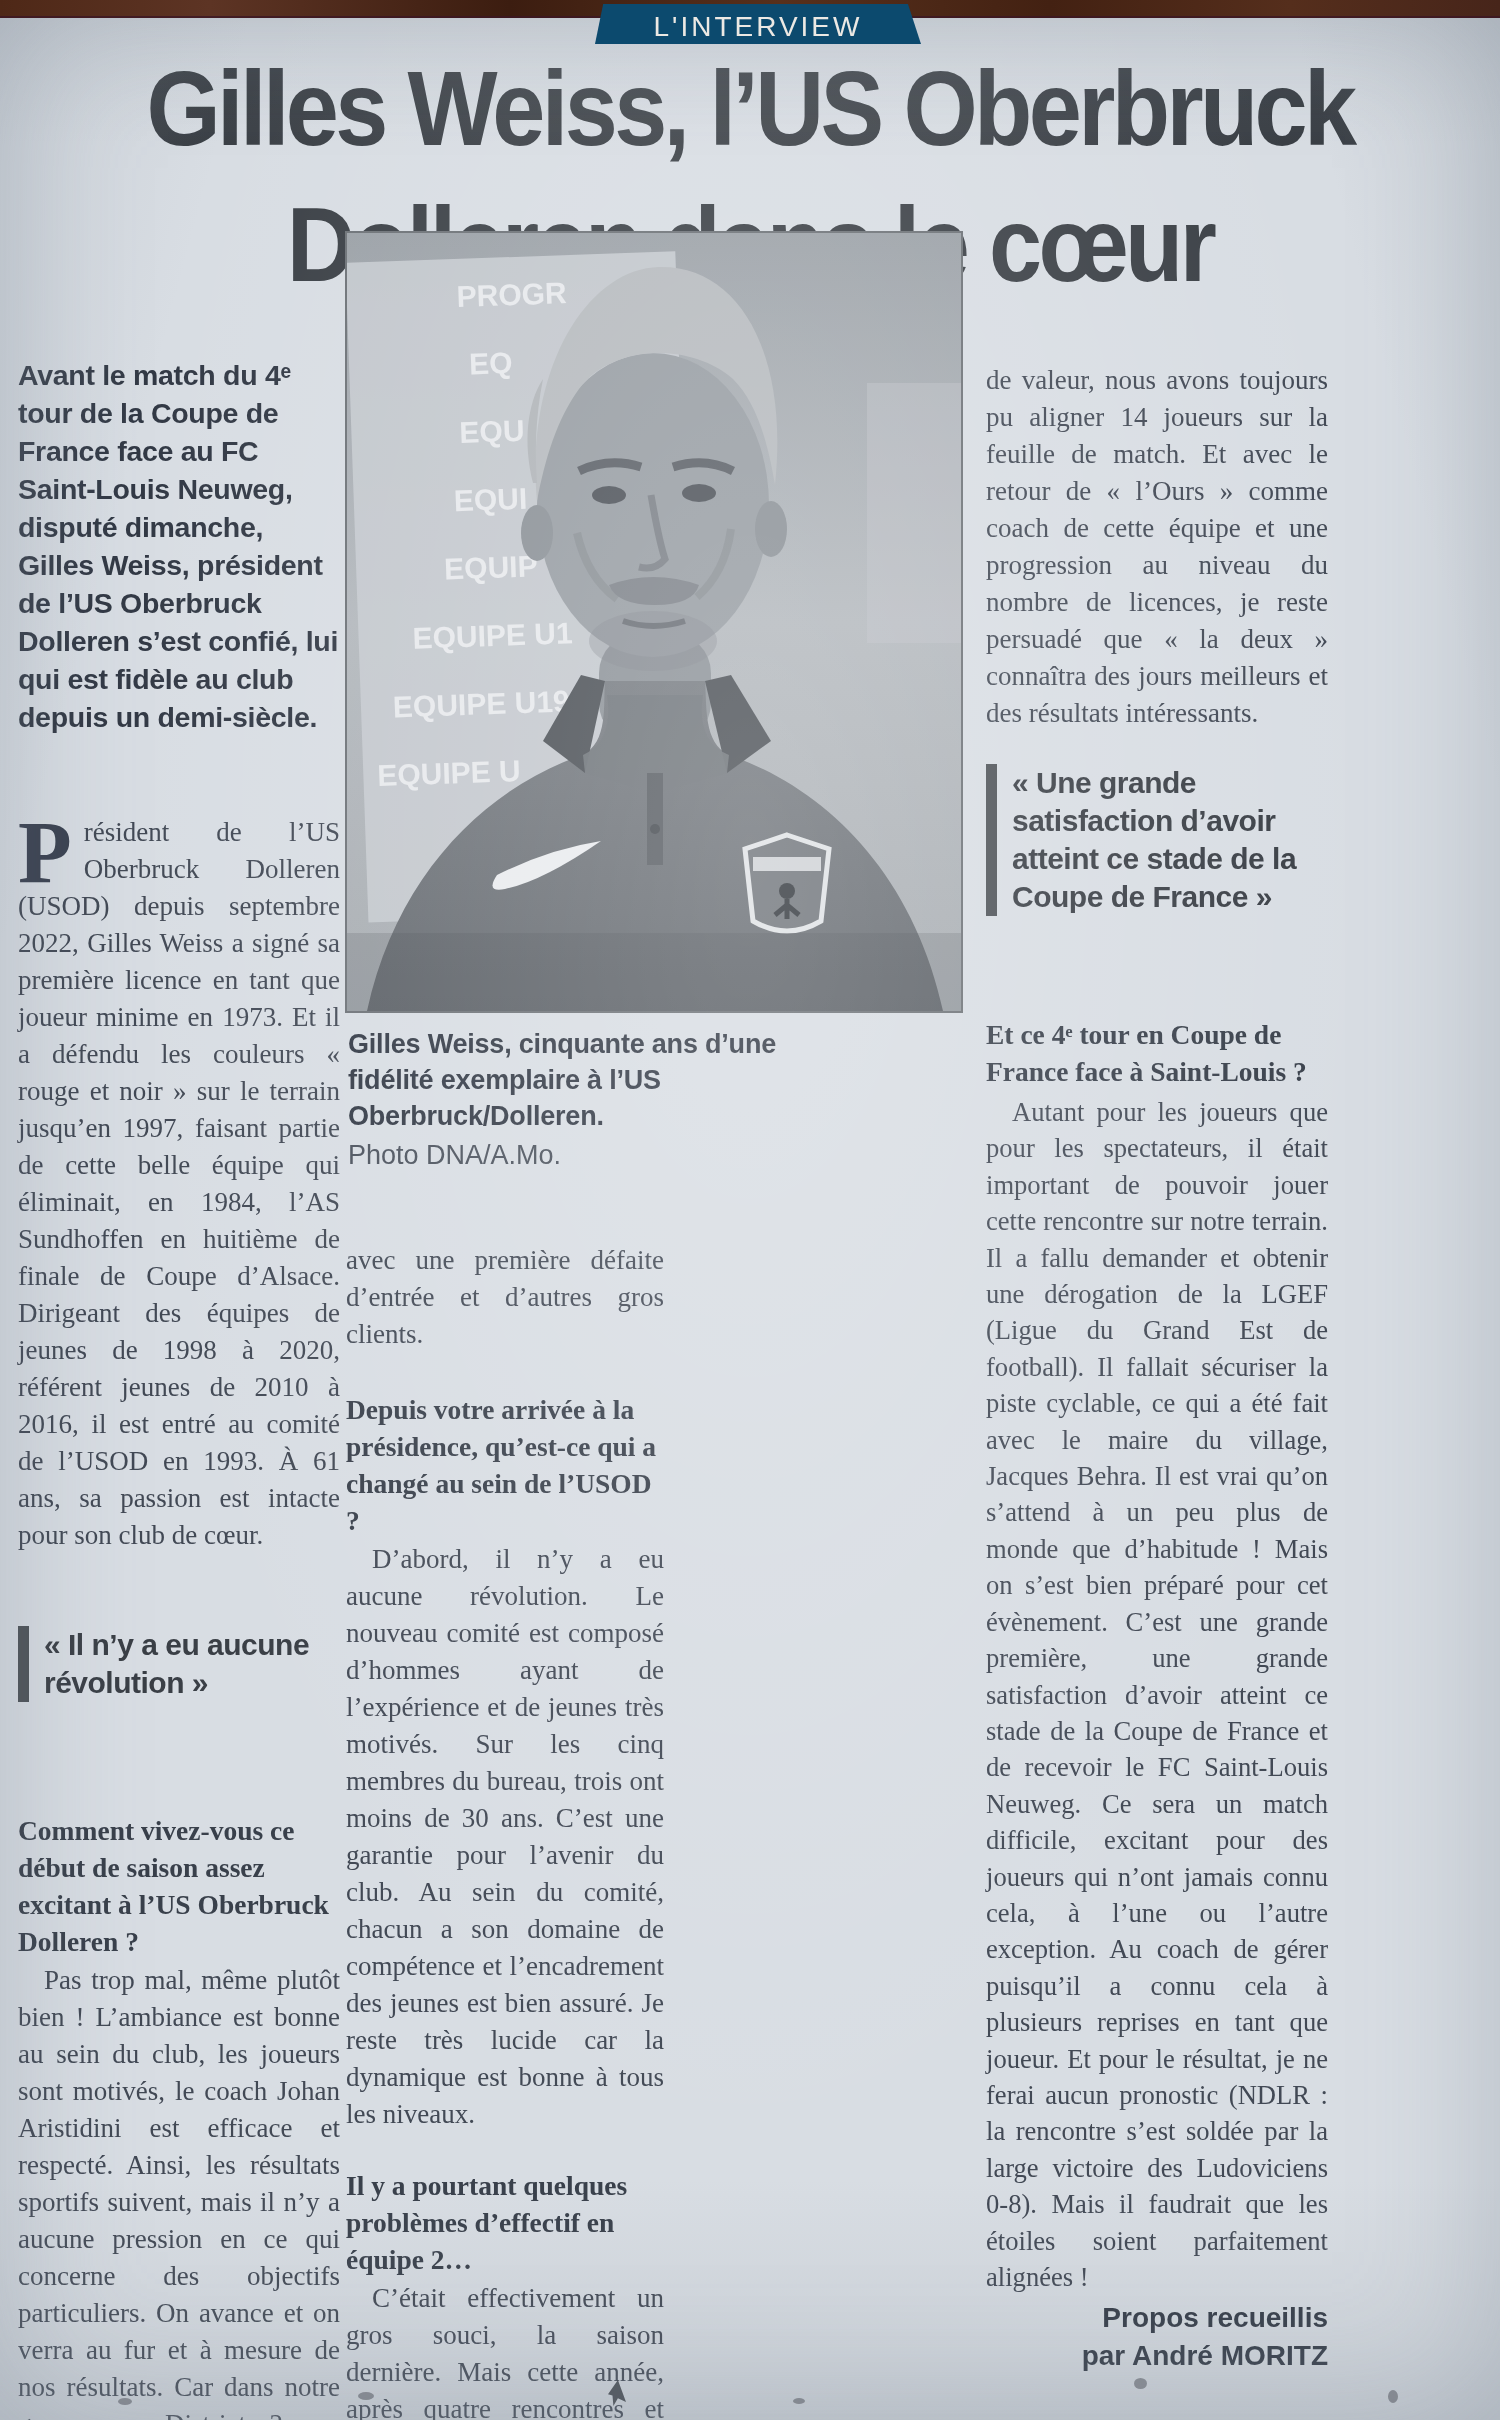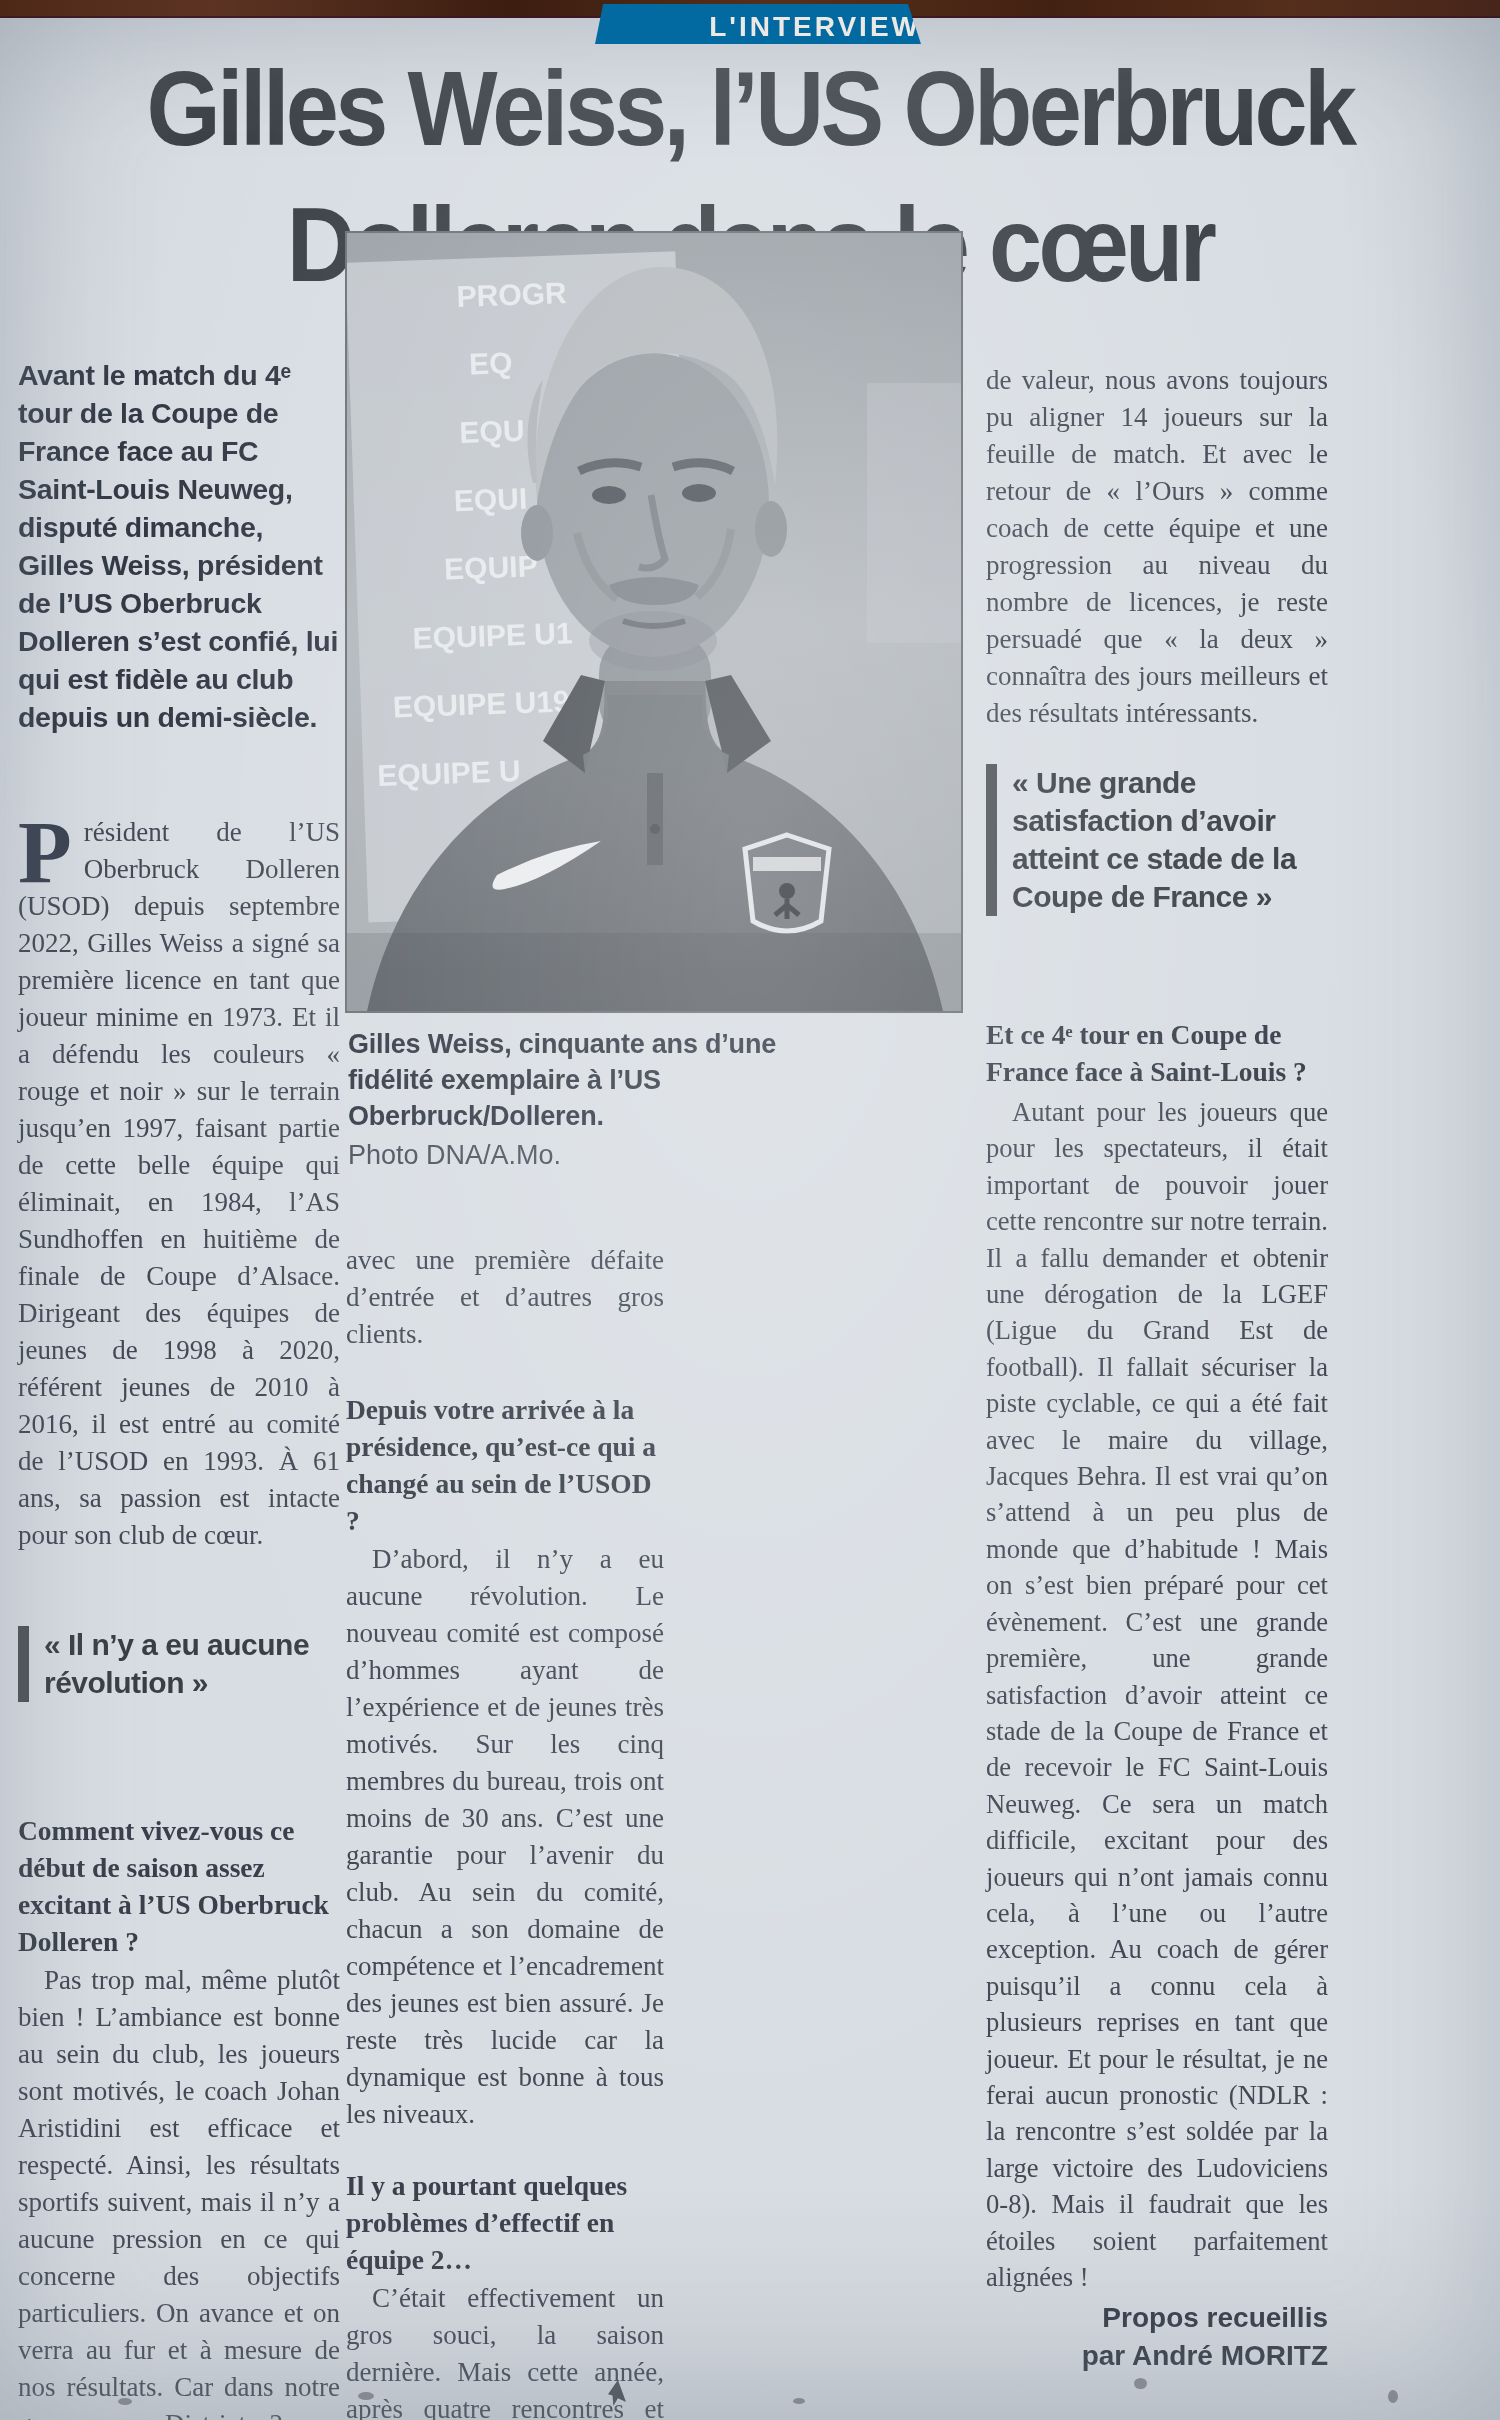--- a/index.html
+++ b/index.html
@@ -18,25 +18,25 @@
       linear-gradient(180deg, rgba(130,140,150,0.12) 0%, rgba(255,255,255,0) 6%, rgba(255,255,255,0) 90%, rgba(140,150,160,0.20) 100%);
     box-shadow: inset 0 0 140px rgba(110,120,135,0.35);
   }
   .wood-strip{
     position:absolute;left:0;top:0;width:1500px;height:16px;z-index:6;
     background:linear-gradient(90deg,#4e2817 0%,#5d3424 14%,#3c1d10 34%,#57301c 52%,#432112 70%,#552e1c 86%,#47251a 100%);
     border-bottom:2px solid rgba(60,22,36,0.8);
   }
   .kicker{
     position:absolute;left:595px;top:4px;width:326px;height:40px;z-index:7;
-    background:#0369a1;
+    background:#0c4a6e;
     clip-path:polygon(2.5% 0, 96% 0, 100% 100%, 0 100%);
     color:#ece9e4;
-    font-family:"Liberation Sans", sans-serif;font-weight:bold;
-    font-size:28px;letter-spacing:3px;text-align:right;line-height:46px;
+    font-family:"Liberation Sans", sans-serif;font-weight:normal;
+    font-size:28px;letter-spacing:3px;text-align:center;line-height:46px;
     text-transform:uppercase;
   }
   .headline{
     position:absolute;left:0;top:40px;width:1500px;text-align:center;z-index:4;
     font-family:"Liberation Sans", sans-serif;font-weight:700;
     color:#3b4046;letter-spacing:-4px;
   }
   .headline .hl-line{display:block;font-size:106px;line-height:136px;transform:scaleX(0.90);transform-origin:50% 50%;white-space:nowrap;}
 
   .col{position:absolute;z-index:4;color:#424854;}

